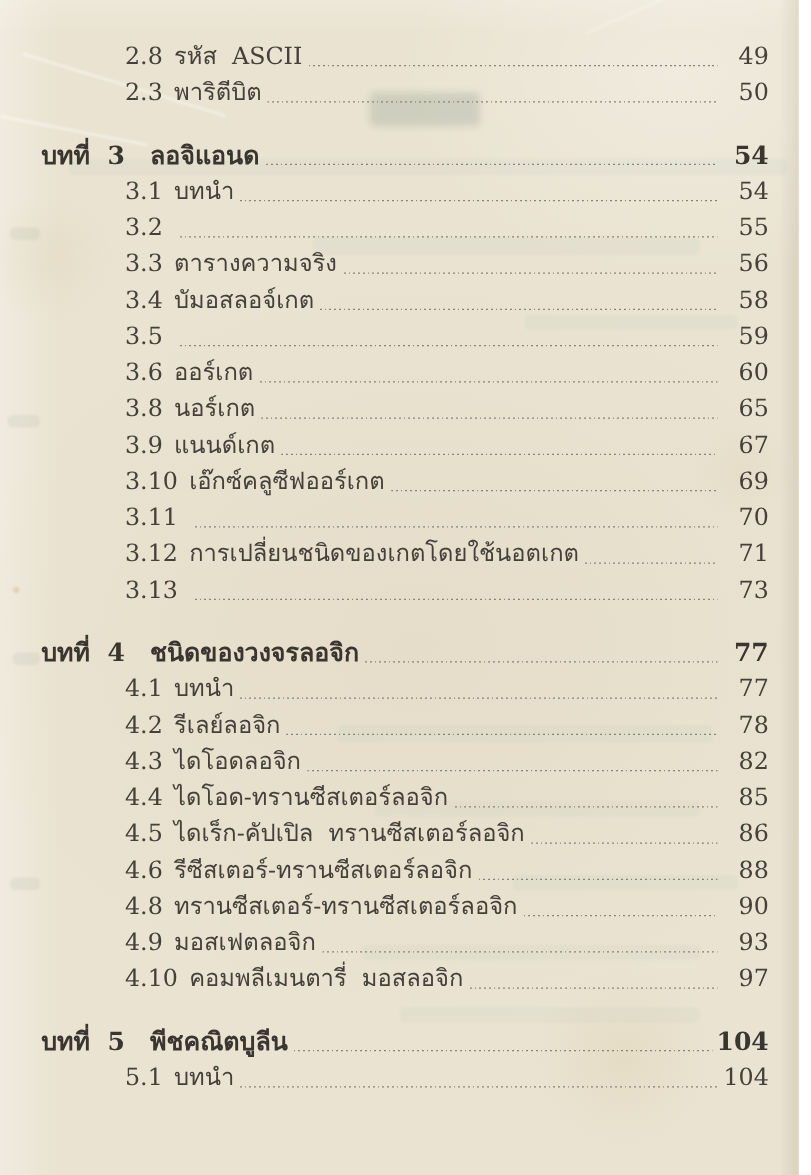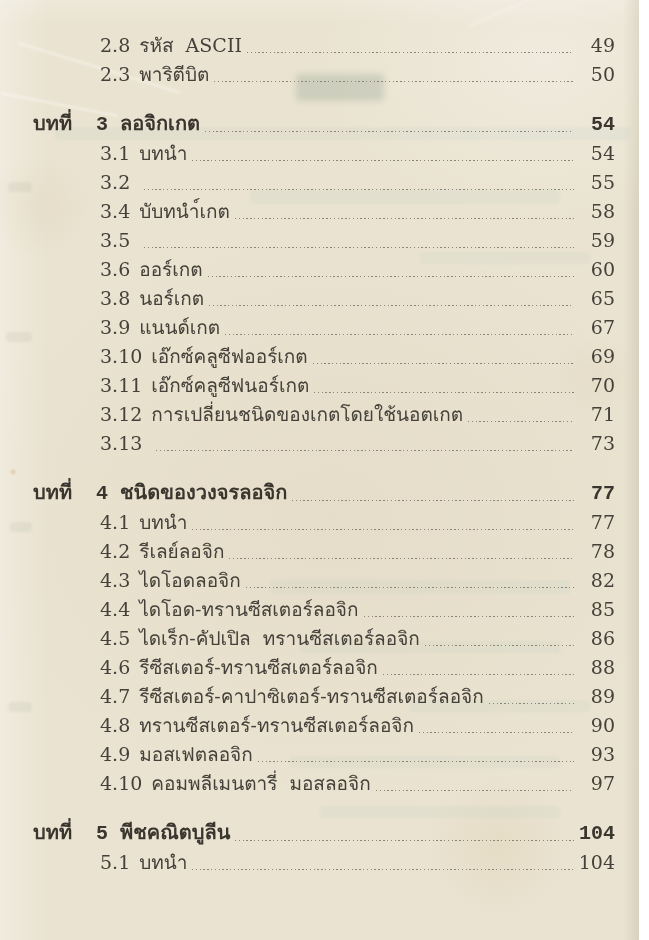--- a/index.html
+++ b/index.html
@@ -23,21 +23,21 @@
   }
   .toc { position: absolute; left: 0; right: 24px; top: 30px; }
   .row {
     display: flex; align-items: flex-end;
     height: 29px; line-height: 27px;
     padding-left: 100px;
     font-size: 19px; color: #45413a;
   }
   .row.chapter {
     height: 30px; margin-top: 20px; padding-left: 33px;
-    font-weight: bold; font-size: 20px; color: #3a362f; font-family: Liberation Mono, monospace;
+    font-weight: bold; font-size: 20px; color: #3a362f;
   }
   .row.chapter .num { width: 78px; }
   .num  { white-space: pre; margin-right: 9px; flex: 0 0 auto; }
   .title{ white-space: pre; flex: 0 0 auto; }
   .dots {
     flex: 1 1 auto; min-width: 10px; height: 2px;
     margin: 0 3px 6px 5px;
     background-image: repeating-linear-gradient(to right, #8b8376 0 1.4px, transparent 1.4px 3.8px);
     background-repeat: no-repeat; background-position: left bottom; background-size: 100% 1.4px;
   }
@@ -97,42 +97,48 @@
 
   <div class="row section">
     <span class="num">2.3</span>
     <span class="title">พาริตีบิต</span>
     <span class="dots"></span>
     <span class="pnum">50</span>
   </div>
 
   <div class="row chapter">
     <span class="num">บทที่  3</span>
-    <span class="title">ลอจิกเกต</span>
+    <span class="title">ลอจิแอนด</span>
     <span class="dots"></span>
     <span class="pnum">54</span>
   </div>
 
   <div class="row section">
     <span class="num">3.1</span>
     <span class="title">บทนำ</span>
     <span class="dots"></span>
     <span class="pnum">54</span>
   </div>
 
   <div class="row section">
     <span class="num">3.2</span>
     <span class="dots"></span>
     <span class="pnum">55</span>
   </div>
 
+  <div class="row section">
+    <span class="num">3.3</span>
+    <span class="title">ตารางความจริง</span>
+    <span class="dots"></span>
+    <span class="pnum">56</span>
+  </div>
 
   <div class="row section">
     <span class="num">3.4</span>
-    <span class="title">บับทนำ์เกต</span>
+    <span class="title">บัมอสลอจ์เกต</span>
     <span class="dots"></span>
     <span class="pnum">58</span>
   </div>
 
   <div class="row section">
     <span class="num">3.5</span>
     <span class="dots"></span>
     <span class="pnum">59</span>
   </div>
 
@@ -160,21 +166,20 @@
 
   <div class="row section">
     <span class="num">3.10</span>
     <span class="title">เอ๊กซ์คลูซีฟออร์เกต</span>
     <span class="dots"></span>
     <span class="pnum">69</span>
   </div>
 
   <div class="row section">
     <span class="num">3.11</span>
-    <span class="title">เอ๊กซ์คลูซีฟนอร์เกต</span>
     <span class="dots"></span>
     <span class="pnum">70</span>
   </div>
 
   <div class="row section">
     <span class="num">3.12</span>
     <span class="title">การเปลี่ยนชนิดของเกตโดยใช้นอตเกต</span>
     <span class="dots"></span>
     <span class="pnum">71</span>
   </div>
@@ -227,26 +232,20 @@
     <span class="pnum">86</span>
   </div>
 
   <div class="row section">
     <span class="num">4.6</span>
     <span class="title">รีซีสเตอร์-ทรานซีสเตอร์ลอจิก</span>
     <span class="dots"></span>
     <span class="pnum">88</span>
   </div>
 
-  <div class="row section">
-    <span class="num">4.7</span>
-    <span class="title">รีซีสเตอร์-คาปาซิเตอร์-ทรานซีสเตอร์ลอจิก</span>
-    <span class="dots"></span>
-    <span class="pnum">89</span>
-  </div>
 
   <div class="row section">
     <span class="num">4.8</span>
     <span class="title">ทรานซีสเตอร์-ทรานซีสเตอร์ลอจิก</span>
     <span class="dots"></span>
     <span class="pnum">90</span>
   </div>
 
   <div class="row section">
     <span class="num">4.9</span>

